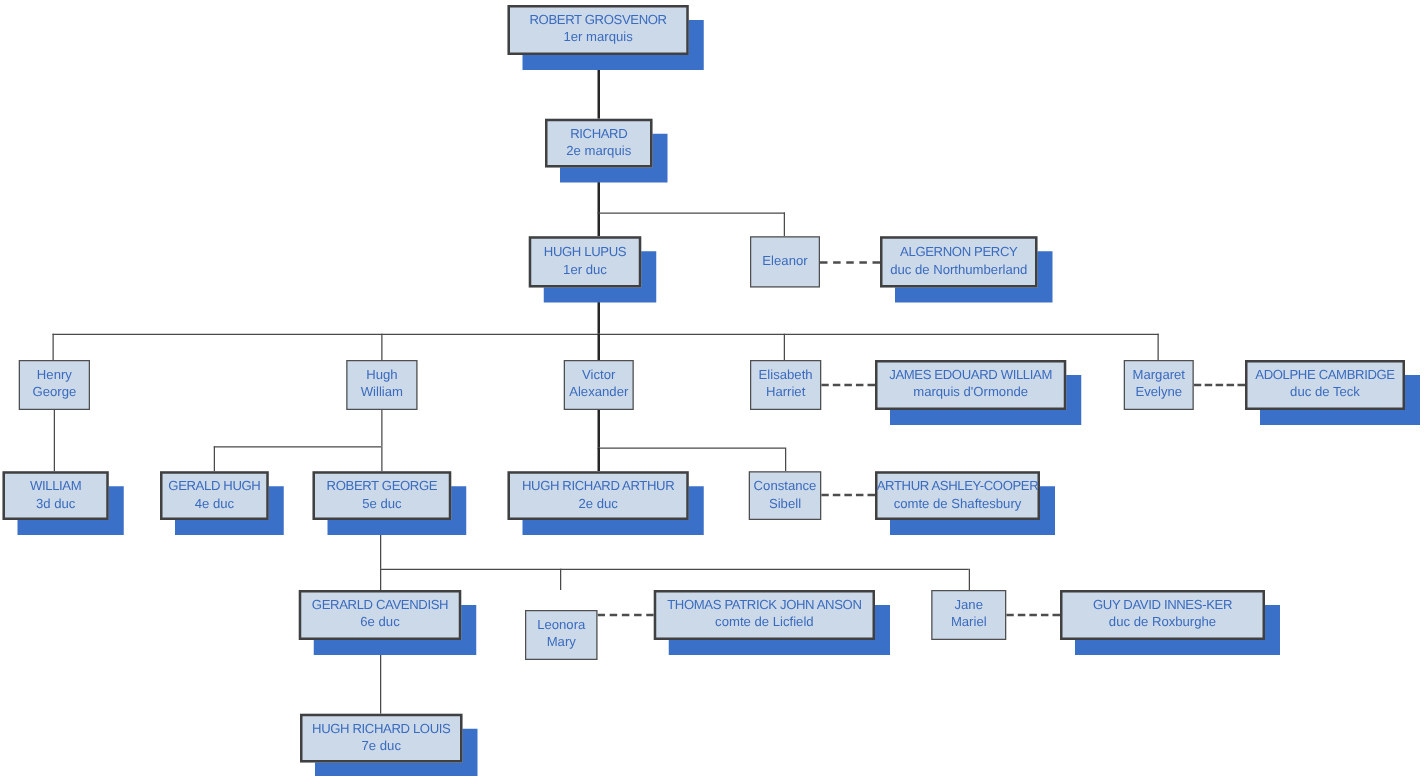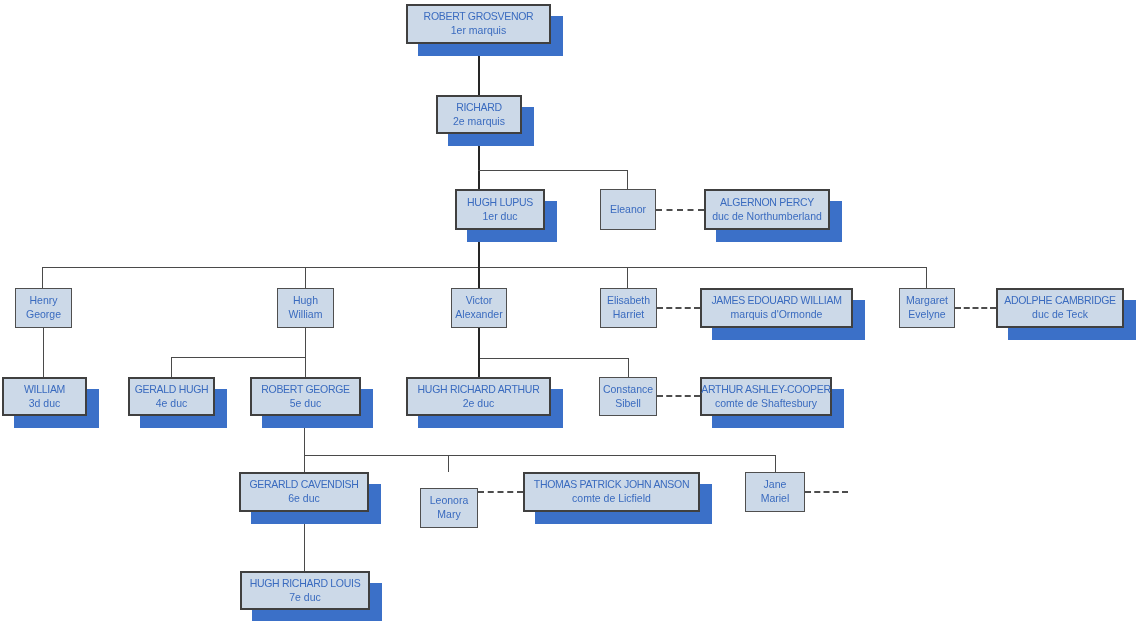--- a/index.html
+++ b/index.html
@@ -18,21 +18,21 @@
   .big .tt{white-space:nowrap;}
   .small{border:1px solid #4f4f4f;}
   .ln{position:absolute;z-index:1;}
   .h{border-top:1px solid #4a4a4a;height:0;}
   .v{border-left:1px solid #4a4a4a;width:0;}
   .v2{border-left:2px solid #262626;width:0;}
   .dash{border-top:2px dashed #4d4d4d;height:0;}
   
   .n0{left:406px;top:4px;width:145px;height:40px}
   .n1{left:436px;top:95px;width:86px;height:39px}
-  .n2{left:455px;top:189px;width:90px;height:41px}
+  .n2{left:423px;top:189px;width:90px;height:41px}
   .n3{left:600px;top:189px;width:56px;height:41px}
   .n4{left:704px;top:189px;width:126px;height:41px}
   .n5{left:15px;top:288px;width:57px;height:40px}
   .n6{left:277px;top:288px;width:57px;height:40px}
   .n7{left:451px;top:288px;width:56px;height:40px}
   .n8{left:600px;top:288px;width:57px;height:40px}
   .n9{left:700px;top:288px;width:153px;height:40px}
   .n10{left:899px;top:288px;width:56px;height:40px}
   .n11{left:996px;top:288px;width:128px;height:40px}
   .n12{left:2px;top:377px;width:85px;height:39px}
@@ -158,18 +158,22 @@
   <div class="node small n19">
     <span class="nm">Leonora Mary</span>
   </div>
   <div class="node big n20">
     <span class="nm">THOMAS PATRICK JOHN ANSON</span>
     <span class="tt">comte de Licfield</span>
   </div>
   <div class="node small n21">
     <span class="nm">Jane Mariel</span>
   </div>
+  <div class="node big n22">
+    <span class="nm">GUY DAVID INNES-KER</span>
+    <span class="tt">duc de Roxburghe</span>
+  </div>
   <div class="node big n23">
     <span class="nm">HUGH RICHARD LOUIS</span>
     <span class="tt">7e duc</span>
   </div>
 
 </div>
 
 </body></html>

